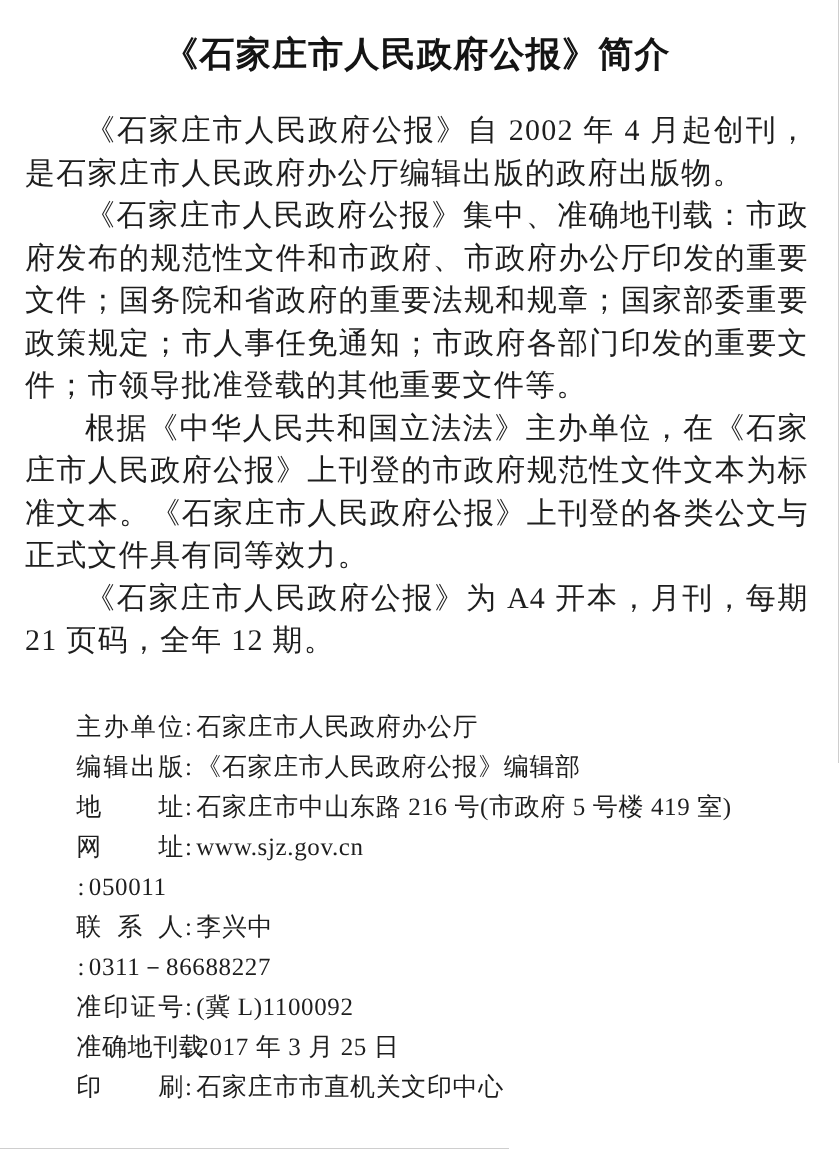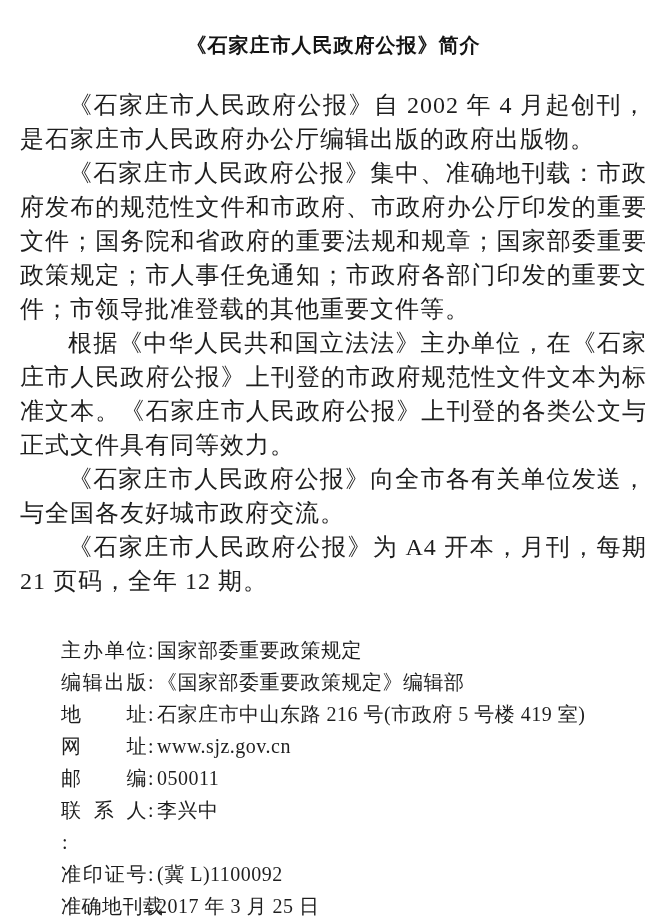--- a/index.html
+++ b/index.html
@@ -10,21 +10,21 @@
     margin: 0 auto;
     background: #ffffff;
     color: #1e1e1e;
     box-sizing: border-box;
     padding: 26px 24px 10px 20px;
     font-family: "Liberation Serif", "DejaVu Serif", serif;
     overflow: hidden;
   }
   .doc-title {
     margin: 0 0 24px 0;
-    font-size: 20px;
+    font-size: 28px;
     line-height: 38px;
     font-weight: 700;
     text-align: center;
     letter-spacing: 1px;
     color: #141414;
   }
   .body-text p {
     margin: 0;
     font-size: 24px;
     line-height: 34px;
@@ -62,57 +62,56 @@
 <body>
 
 <div class="page">
 
   <h1 class="doc-title">《石家庄市人民政府公报》简介</h1>
 
   <div class="body-text">
     <p>《石家庄市人民政府公报》自 2002 年 4 月起创刊，是石家庄市人民政府办公厅编辑出版的政府出版物。</p>
     <p>《石家庄市人民政府公报》集中、准确地刊载：市政府发布的规范性文件和市政府、市政府办公厅印发的重要文件；国务院和省政府的重要法规和规章；国家部委重要政策规定；市人事任免通知；市政府各部门印发的重要文件；市领导批准登载的其他重要文件等。</p>
     <p>根据《中华人民共和国立法法》主办单位，在《石家庄市人民政府公报》上刊登的市政府规范性文件文本为标准文本。《石家庄市人民政府公报》上刊登的各类公文与正式文件具有同等效力。</p>
-    <p>《石家庄市人民政府公报》向全市各有关单位发送，与全国各友好城市政府交流。</p>
     <p>《石家庄市人民政府公报》为 A4 开本，月刊，每期 21 页码，全年 12 期。</p>
   </div>
 
   <div class="info-block">
     <div class="info-row">
       <span class="info-label">主办单位</span>
         <span class="info-sep">:</span>
-        <span class="info-value">国家部委重要政策规定</span>
+        <span class="info-value">石家庄市人民政府办公厅</span>
     </div>
     <div class="info-row">
       <span class="info-label">编辑出版</span>
         <span class="info-sep">:</span>
-        <span class="info-value">《国家部委重要政策规定》编辑部</span>
+        <span class="info-value">《石家庄市人民政府公报》编辑部</span>
     </div>
     <div class="info-row">
       <span class="info-label">地址</span>
         <span class="info-sep">:</span>
         <span class="info-value">石家庄市中山东路 216 号(市政府 5 号楼 419 室)</span>
     </div>
     <div class="info-row">
       <span class="info-label">网址</span>
         <span class="info-sep">:</span>
         <span class="info-value">www.sjz.gov.cn</span>
     </div>
     <div class="info-row">
-      <span class="info-label">邮编</span>
         <span class="info-sep">:</span>
         <span class="info-value">050011</span>
     </div>
     <div class="info-row">
       <span class="info-label">联系人</span>
         <span class="info-sep">:</span>
         <span class="info-value">李兴中</span>
     </div>
     <div class="info-row">
         <span class="info-sep">:</span>
+        <span class="info-value">0311－86688227</span>
     </div>
     <div class="info-row">
       <span class="info-label">准印证号</span>
         <span class="info-sep">:</span>
         <span class="info-value">(冀 L)1100092</span>
     </div>
     <div class="info-row">
       <span class="info-label">准确地刊载</span>
         <span class="info-sep">:</span>
         <span class="info-value">2017 年 3 月 25 日</span>

